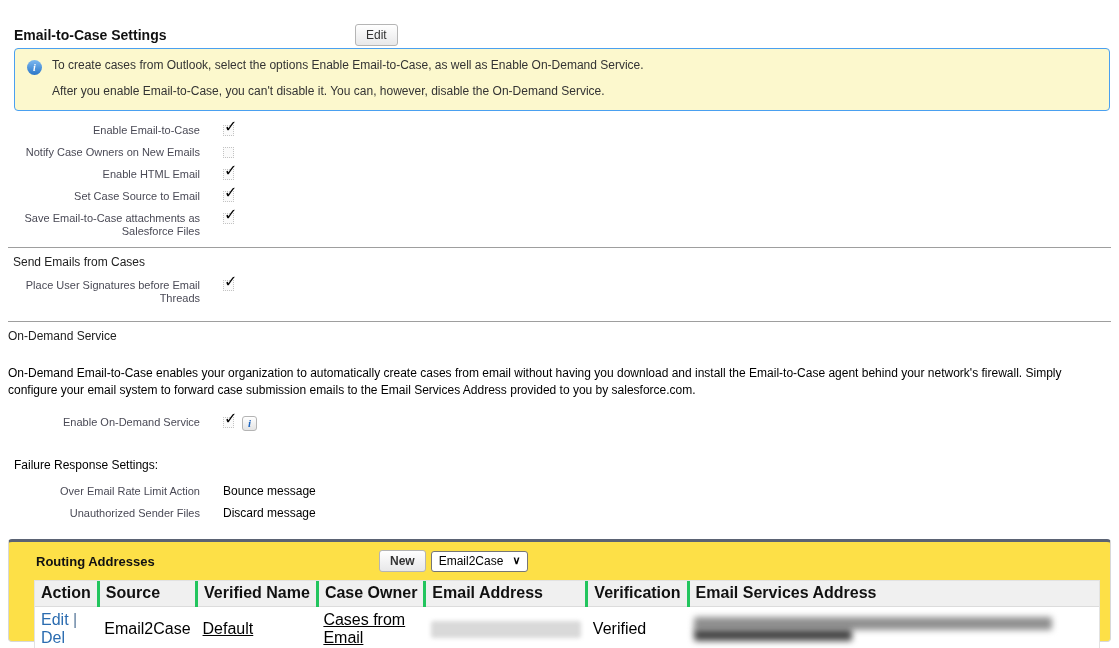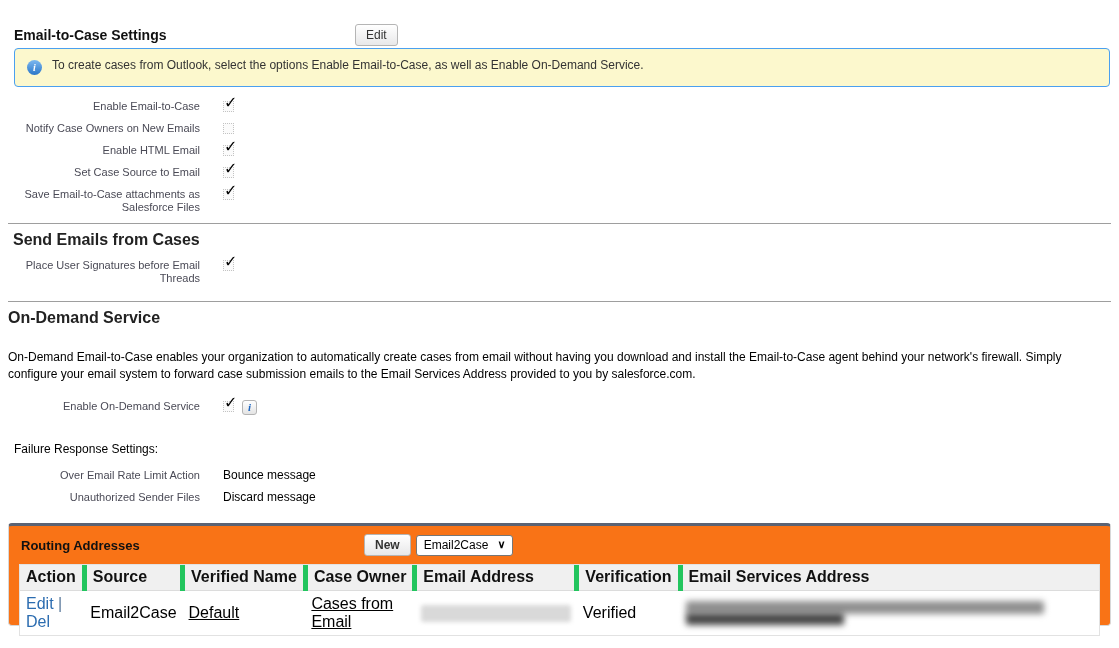--- a/index.html
+++ b/index.html
@@ -54,47 +54,47 @@
   }
   .info-btn {
     width:15px; height:15px; margin-left:8px; border:1px solid #b4b4b4;
     border-radius:3px; background:linear-gradient(#ffffff,#e4e4e4);
     color:#1e66c1; font-family:"Liberation Serif", serif; font-style:italic;
     font-weight:bold; font-size:11px; text-align:center; line-height:13px;
     cursor:pointer;
   }
 
   .divider { border:none; border-top:1px solid #9e9e9e; margin:5px 8px 0 8px; }
-  .sec-heading { font-size:16px; font-weight:bold; color:#222; margin:7px 0 10px 13px; }
+  .sec-heading { font-size:12px; font-weight:normal; color:#222; margin:7px 0 10px 13px; }
 
   .desc { margin:2px 10px 0 8px; line-height:17px; color:#000; }
 
   .failure-heading { margin:27px 0 13px 14px; color:#000; }
 
   
   .routing-box {
     margin:19px 8px 0 8px; border:1px solid #d8d8d8; border-top:3px solid #5b6374;
-    border-radius:4px; background:#f97316; height:103px;
+    border-radius:4px; background:#fde047; height:103px;padding-left:15px;
   }
   .routing-header { display:flex; align-items:center; padding:8px 10px 8px 12px; }
   .routing-title { font-size:13px; font-weight:bold; color:#111; width:343px; }
   .type-select {
     margin-left:5px; display:inline-flex; align-items:center; gap:9px;
     border:1px solid #767676; border-radius:3px; background:#fff;
     padding:2px 7px 3px 7px; cursor:pointer;
   }
   .chevron { font-weight:bold; font-size:11px; }
 
   .table-wrap { margin:0 10px; background:#fff; border:1px solid #e2e2e2; }
   table.routing { width:100%; border-collapse:collapse; font-size:16px; }
   .routing th {
     background:#f0f0f0; font-weight:bold; text-align:left; color:#111;
     padding:3px 6px 4px 6px; border-bottom:1px solid #dcdcdc; white-space:nowrap;
   }
-  .routing th + th { border-left:5px solid #22c55e; }
+  .routing th + th { border-left:3px solid #22c55e; }
   .routing td { padding:4px 6px; vertical-align:middle; height:37px; }
   a.sf-link { color:#2b6cb0; text-decoration:none; cursor:pointer; }
   .link-sep { color:#5b7a9c; }
   a.dark-link { color:#000; text-decoration:underline; cursor:pointer; }
 
   .redact-light { width:150px; height:17px; background:#d9d9d9; border-radius:2px; filter:blur(2px); }
   .redact-dark-top { width:358px; height:13px; background:#909090; border-radius:2px; filter:blur(3px); }
   .redact-dark-bottom { width:158px; height:12px; background:#484848; border-radius:2px; filter:blur(3px); margin-top:-1px; }
 </style>
 </head>
@@ -102,20 +102,21 @@
 
 <div class="header-row">
   <span class="page-title">Email-to-Case Settings</span>
   <button class="btn">Edit</button>
 </div>
 
 <div class="banner">
   <span class="info-circle">i</span>
   <div class="banner-text">
     <p>To create cases from Outlook, select the options Enable Email-to-Case, as well as Enable On-Demand Service.</p>
+    <p>After you enable Email-to-Case, you can't disable it. You can, however, disable the On-Demand Service.</p>
   </div>
 </div>
 
 <div class="fields">
   <div class="frow">
     <div class="flabel">Enable Email-to-Case</div>
     <div class="fctrl">
         <span class="checkbox">
           <span class="check-glyph">✓</span>
         </span>

